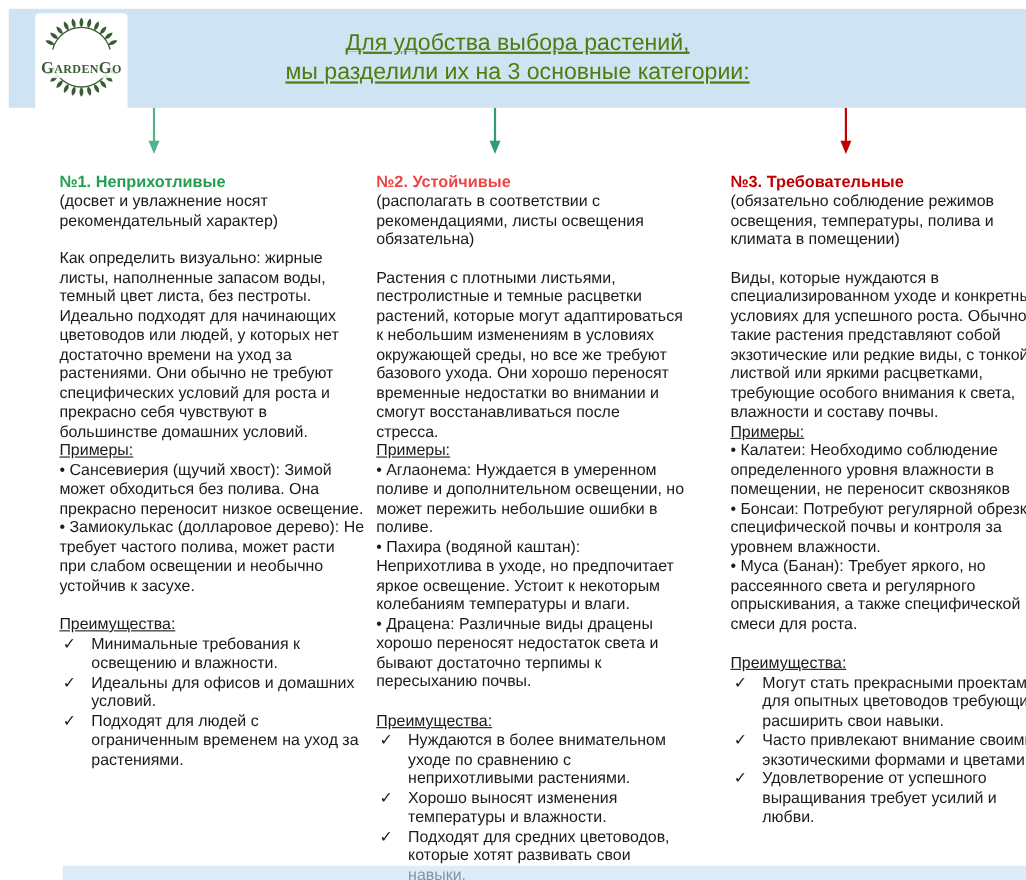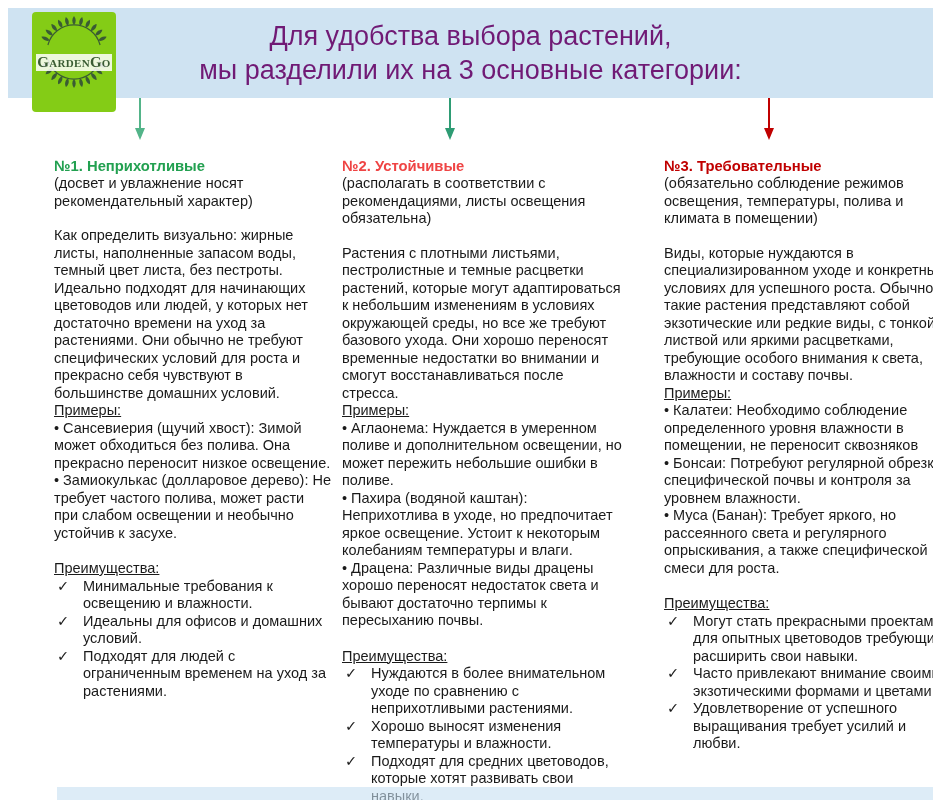--- a/index.html
+++ b/index.html
@@ -7,25 +7,25 @@
     width:933px; height:800px; position:relative; overflow:hidden;
     background:#ffffff; color:#1a1a1a;
     font-family:"Liberation Sans","DejaVu Sans",sans-serif;
   }
   
   .banner {
     position:absolute; left:8px; right:0; top:8px; height:90px;
     background:#cfe3f2;
     display:flex; align-items:center; justify-content:center;
   }
-  .banner-title { text-align:center; font-size:27px; line-height:1.27; color:#701a75; }
+  .banner-title { text-align:center; font-size:21px; line-height:1.27; color:#4d7c0f;text-decoration:underline; }
   
   .logo-box {
     position:absolute; left:24px; top:4px; width:84px; height:100px;
-    background:#84cc16; border-radius:4px;
+    background:#ffffff; border-radius:4px;
     display:flex; align-items:center; justify-content:center;
   }
   .logo-box svg { position:absolute; left:0; top:0; }
   .logo-text {
     position:relative; z-index:2;
     font-family:"Liberation Serif","DejaVu Serif",serif;
     font-weight:bold; font-variant:small-caps;
     font-size:15px; letter-spacing:0.3px; color:#3a5c33;
     background:rgba(255,255,255,0.85); padding:0 1px;
   }

